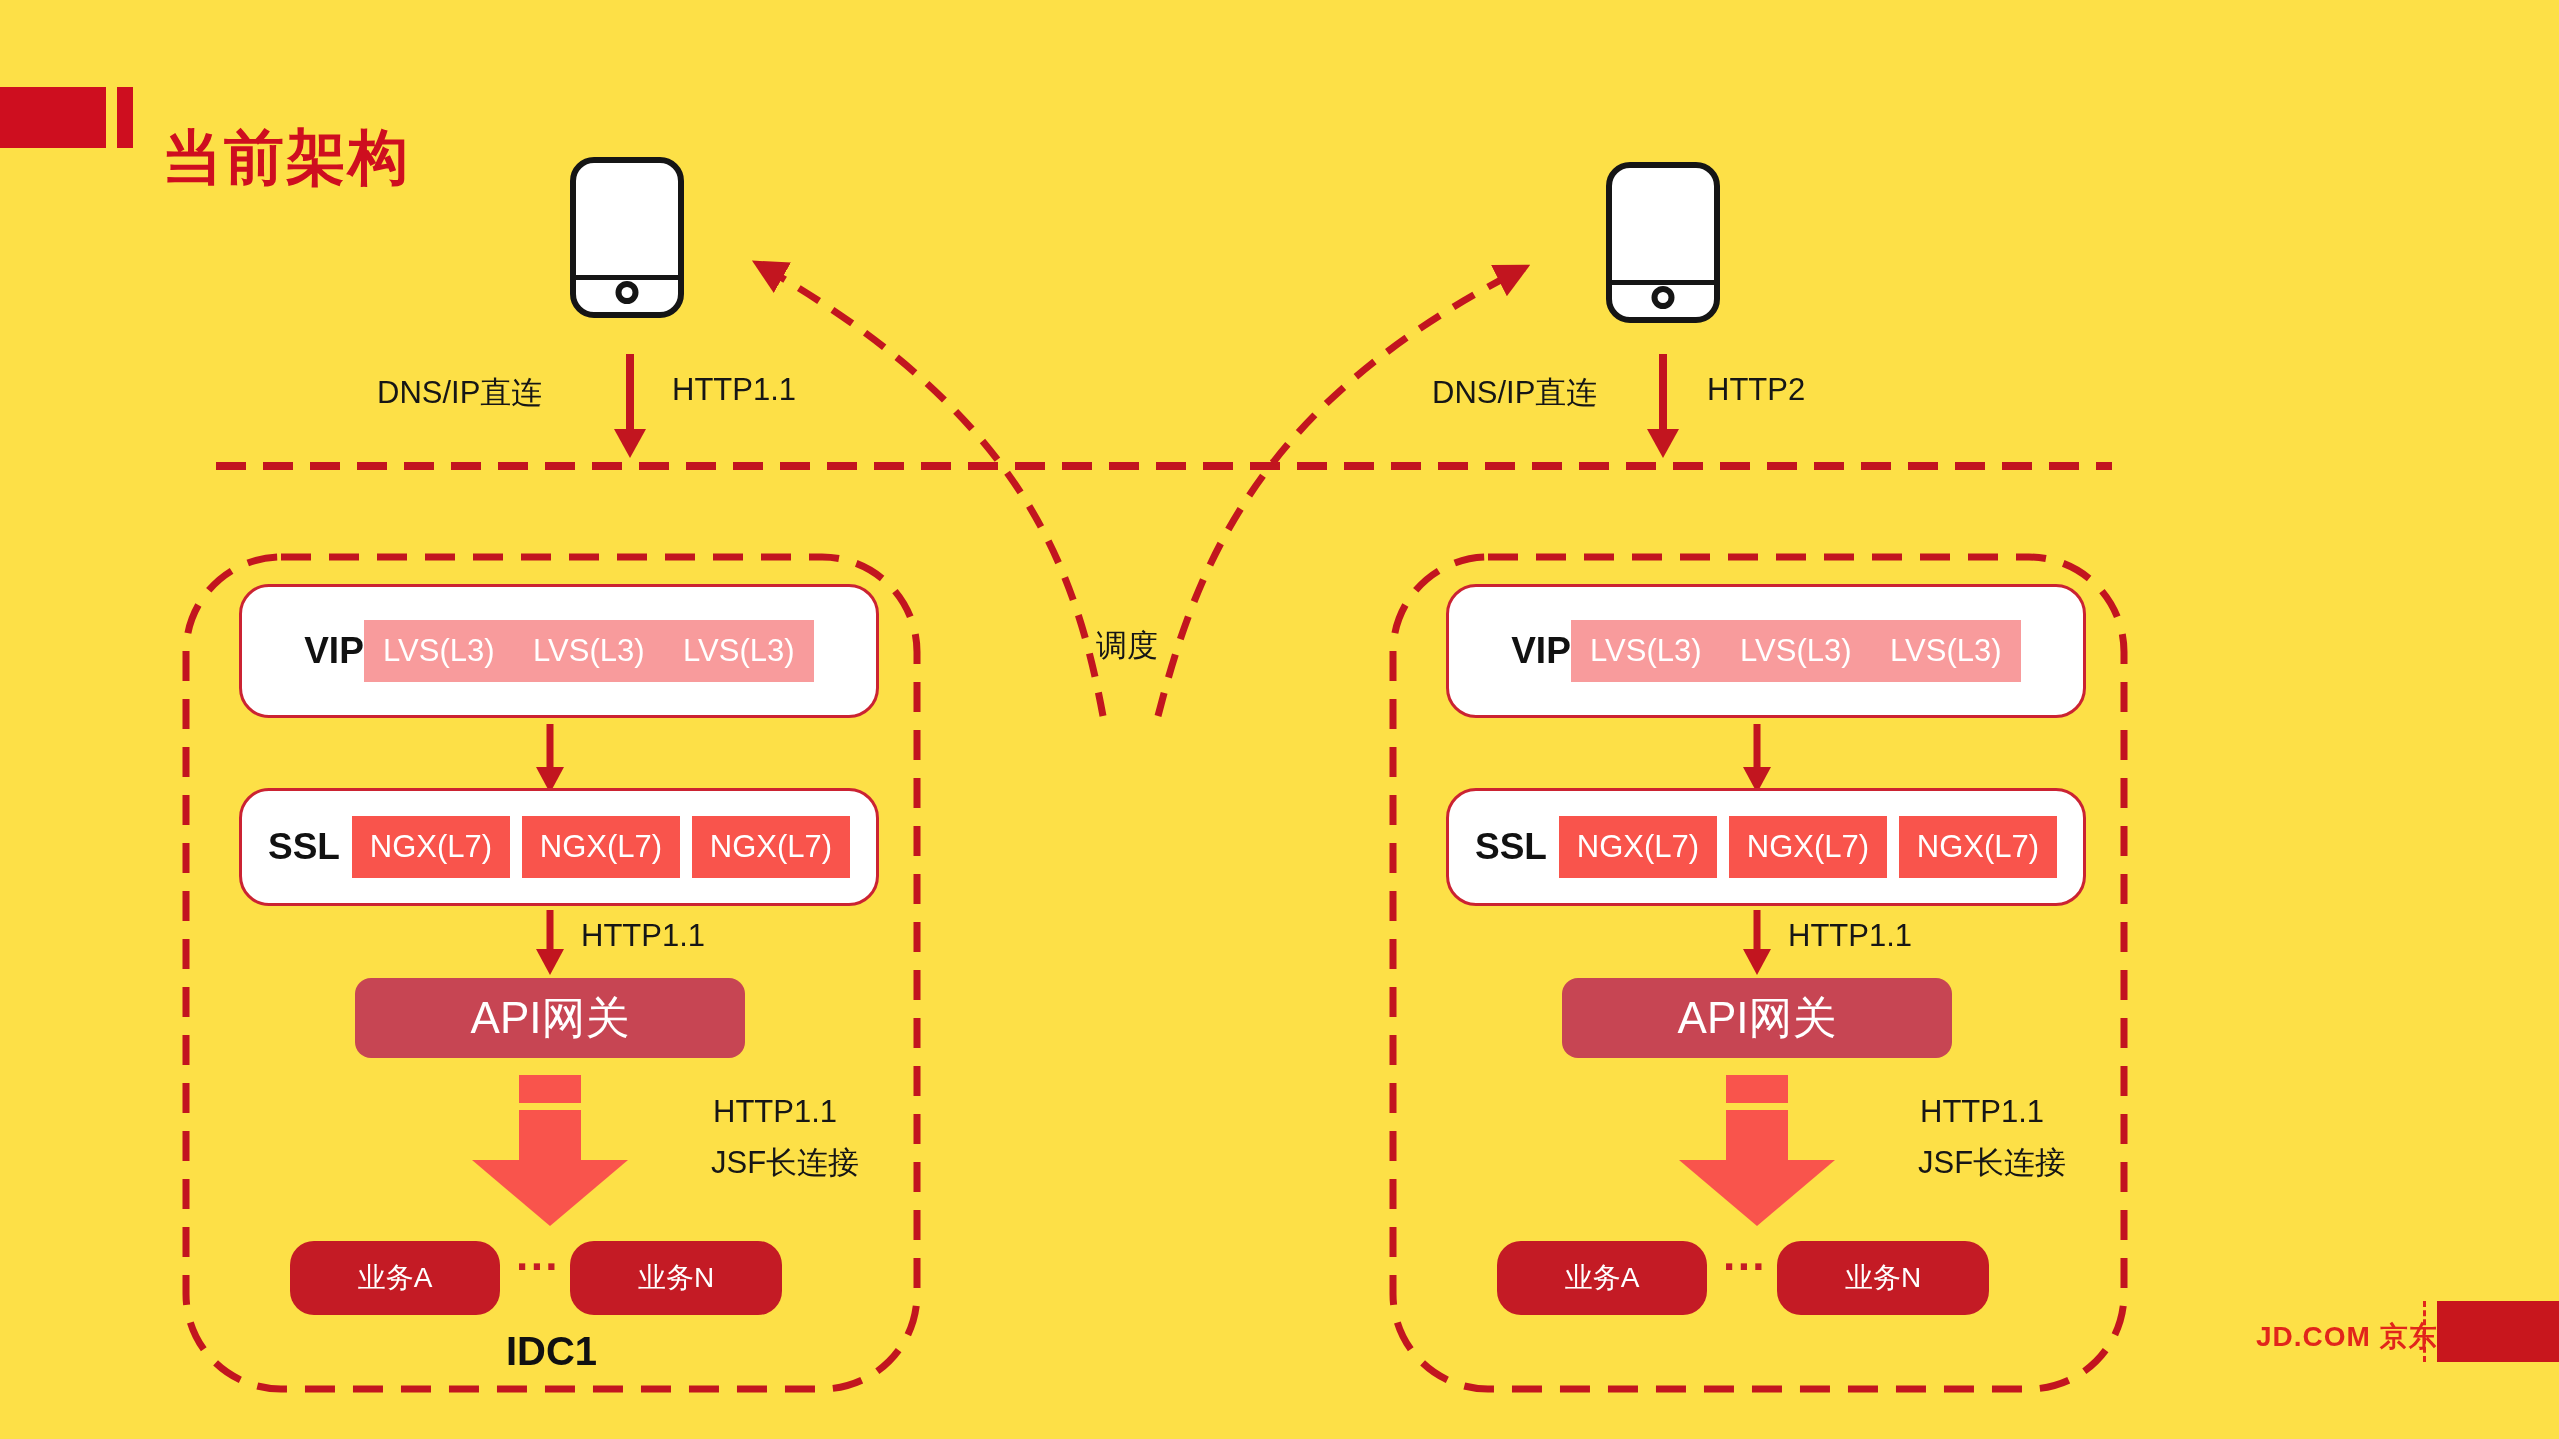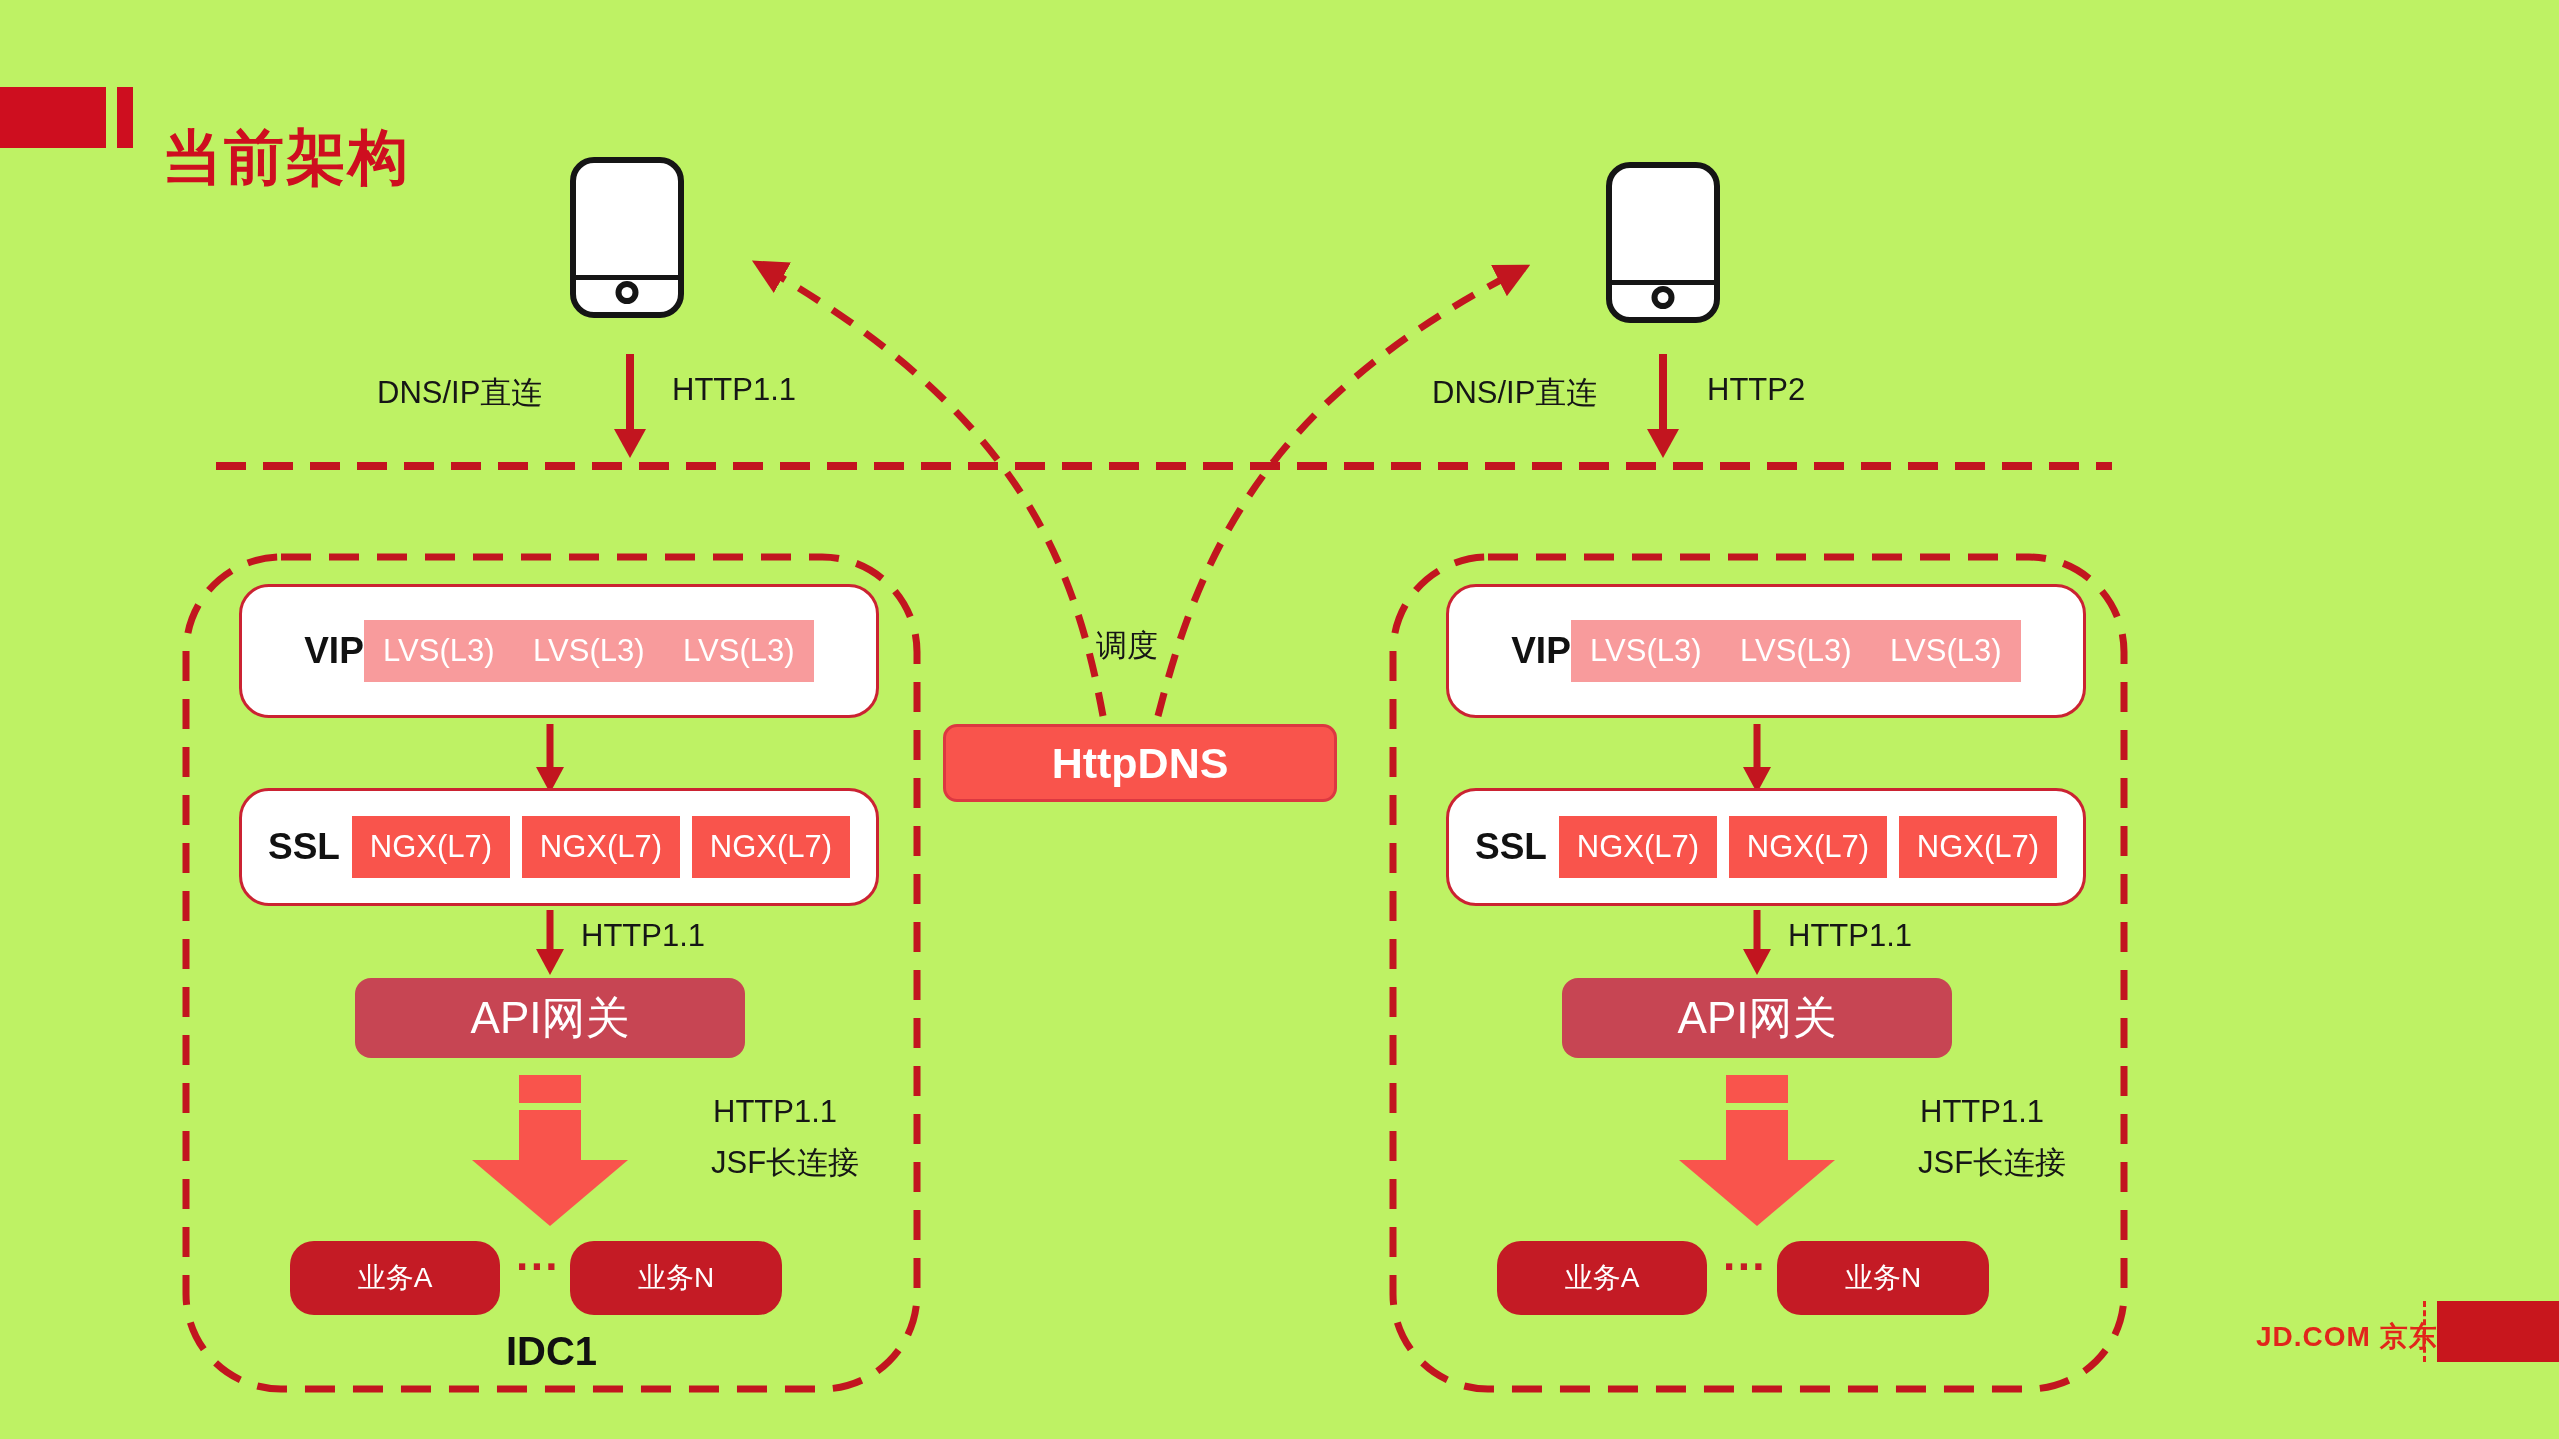--- a/index.html
+++ b/index.html
@@ -1,21 +1,21 @@
 <!DOCTYPE html>
 <html style="--brand: #CE0E1F; --line: #C2151F; --coral: #F9544C; --pink: #F89B9C; --rose: #C74553; --service: #C41B25; --jd: #E1251B; --ink: #161616;"><head>
 <meta charset="utf-8">
 <style>
   :root{
     --brand:#CE0E1F; --line:#C2151F; --coral:#F9544C; --pink:#F89B9C;
     --rose:#C74553; --service:#C41B25; --jd:#E1251B; --ink:#161616;
   }
   html,body{margin:0;padding:0;background:#ffffff;}
   .slide{
-    position:relative; width:2559px; height:1439px; background:#bef264;
+    position:relative; width:2559px; height:1439px; background:#fde047;
     font-family:"Liberation Sans", sans-serif; overflow:hidden;
   }
   
   .title-bar-main{position:absolute; left:0; top:87px; width:106px; height:61px; background:var(--brand);}
   .title-bar-accent{position:absolute; left:117px; top:87px; width:16px; height:61px; background:var(--brand);}
   .page-title{position:absolute; left:162px; top:78px; font-size:60px; font-weight:700;
     color:var(--brand); letter-spacing:2px; white-space:nowrap;}
   
   .overlay{position:absolute; left:0; top:0; pointer-events:none;}
   
@@ -137,21 +137,20 @@
     <div class="screen-line"></div>
     <div class="home-btn"></div>
   </div>
 
   <div class="lbl lbl-dns-left">DNS/IP直连</div>
   <div class="lbl lbl-http-left">HTTP1.1</div>
   <div class="lbl lbl-dns-right">DNS/IP直连</div>
   <div class="lbl lbl-http-right">HTTP2</div>
   <div class="lbl lbl-scheduling">调度</div>
 
-  <div class="httpdns">HttpDNS</div>
 
   <div class="idc idc-left">
     <div class="rowbox vip">
       <span class="rowlabel">VIP</span>
       <span class="chip lvs">LVS(L3)</span>
       <span class="chip lvs">LVS(L3)</span>
       <span class="chip lvs">LVS(L3)</span>
     </div>
     <div class="rowbox ssl">
       <span class="rowlabel">SSL</span>

